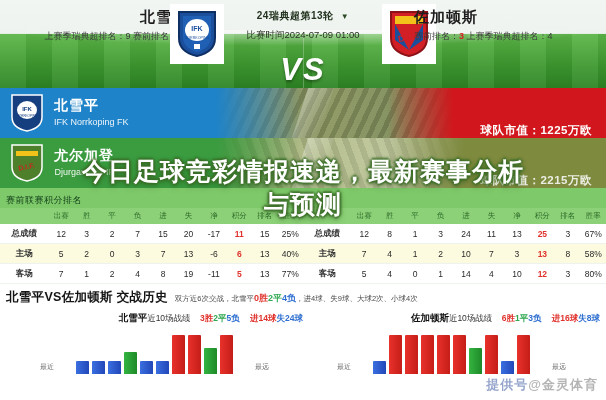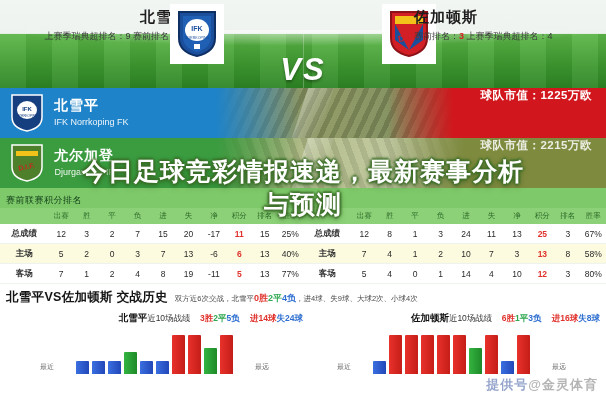--- a/index.html
+++ b/index.html
@@ -82,21 +82,21 @@
     display:flex; align-items:center;
   }
   .strip2 .strip-left-panel { background:linear-gradient(90deg,#3a9b3f 0%,#3a9b3f 72%,rgba(58,155,63,0) 100%); }
   .strip-crest { width:34px; height:40px; margin-left:10px; flex:0 0 auto; }
   .strip-names { margin-left:10px; color:#fff; }
   .strip-cn { font-size:14px; font-weight:bold; line-height:17px; letter-spacing:1px;}
   .strip-en { font-size:9px; opacity:.92; line-height:13px; margin-top:2px;text-align:right;}
   .strip-right-panel {
     position:absolute; right:0; top:0; height:50px; width:218px;
     background:linear-gradient(270deg,#d1171d 0%,#d1171d 70%,rgba(209,23,29,0) 100%);
-    display:flex; align-items:flex-start; justify-content:flex-end;
+    display:flex; align-items:flex-end; justify-content:flex-end;
     padding-right:14px;
   }
   .strip2 .strip-right-panel { background:linear-gradient(270deg,#7e8a3e 0%,#7e8a3e 65%,rgba(126,138,62,0) 100%); }
   .strip-value { color:#fff; font-size:11.5px; font-weight:bold; letter-spacing:.5px; }
   .strip2 .strip-value { opacity:.85; }
   .strip-notch{
     position:absolute; top:0; left:300px; width:26px; height:50px;
     background:linear-gradient(100deg,rgba(255,255,255,0.35),rgba(255,255,255,0));
     transform:skewX(-18deg);
   }
@@ -195,20 +195,27 @@
         <svg class="crest" viewBox="0 0 40 48">
           <path d="M2 2 H38 V28 Q38 42 20 46 Q2 42 2 28 Z" fill="#1b4f9c" stroke="#0d2f63" stroke-width="2"></path>
           <path d="M6 6 H34 V27 Q34 38 20 42 Q6 38 6 27 Z" fill="#1f5fb4"></path>
           <ellipse cx="20" cy="20" rx="12" ry="11" fill="#ffffff"></ellipse>
           <text x="20" y="21" font-size="7" font-weight="bold" fill="#1b4f9c" text-anchor="middle" font-family="Liberation Sans, sans-serif">IFK</text>
           <text x="20" y="28.5" font-size="3.6" fill="#1b4f9c" text-anchor="middle" font-family="Liberation Sans, sans-serif">NORRKOPING</text>
           <rect x="17" y="34" width="6" height="5" fill="#ffffff"></rect>
         </svg>
       </div>
 
+      <div class="center-info">
+        <div class="round-line">
+          <span>24瑞典超第13轮</span>
+          <span class="caret">▼</span>
+        </div>
+        <div class="time-line">比赛时间2024-07-09 01:00</div>
+      </div>
 
       <div class="badge right">
         <svg class="crest" viewBox="0 0 40 48">
           <path d="M2 2 H38 V28 Q38 42 20 46 Q2 42 2 28 Z" fill="#d21f26" stroke="#8d1218" stroke-width="2"></path>
           <path d="M6 6 H34 V14 H6 Z" fill="#f2c21a"></path>
           <path d="M6 14 L20 40 L6 30 Z" fill="#1b4f9c"></path>
           <path d="M34 14 L20 40 L34 30 Z" fill="#1b4f9c"></path>
           <text x="20" y="30" font-size="9" font-weight="bold" fill="#d21f26" text-anchor="middle" font-family="Liberation Sans, sans-serif" transform="rotate(-12 20 30)">D.I.F.</text>
         </svg>
       </div>

